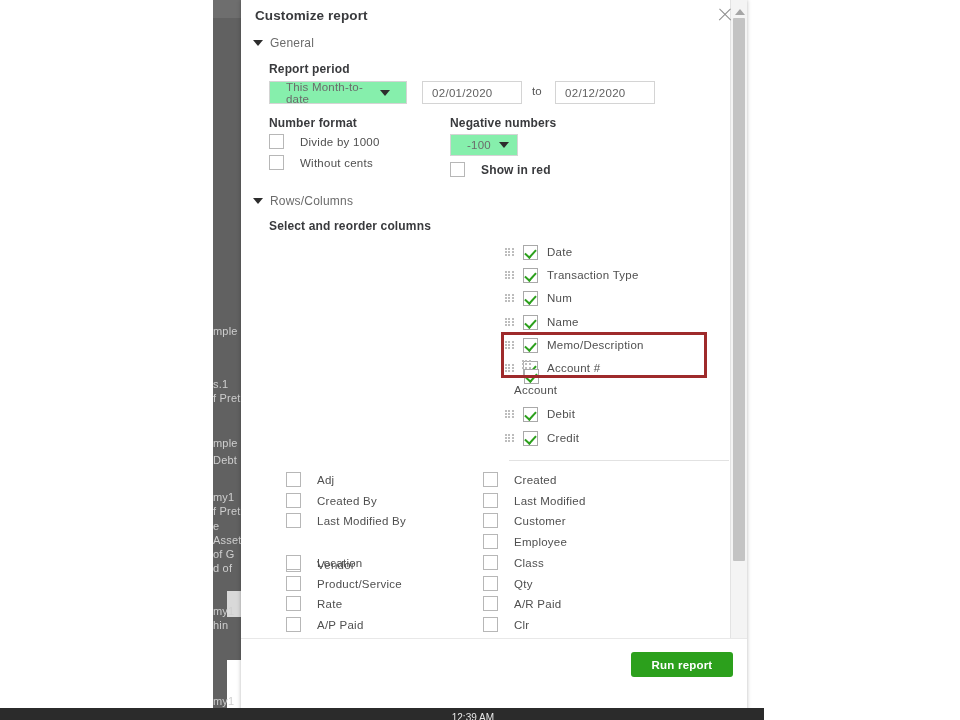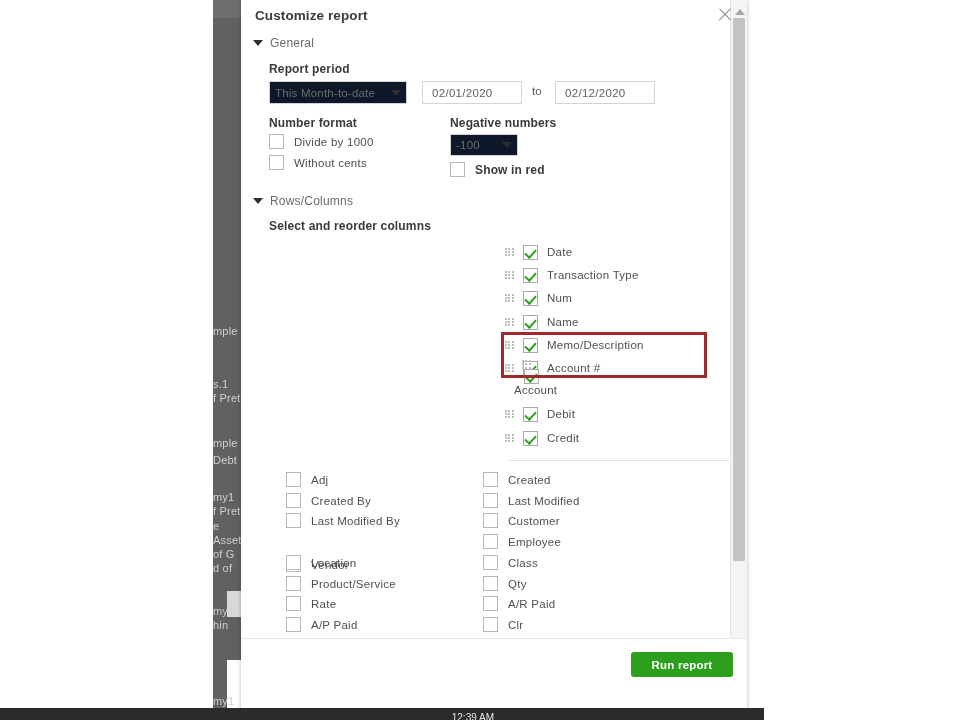--- a/index.html
+++ b/index.html
@@ -172,25 +172,24 @@
     font-weight: bold;
     color: #393a3d;
     letter-spacing: 0.15px;
   }
 
   
   .select-box {
     position: absolute;
     box-sizing: border-box;
     border: 1px solid #d4d4d4;
-    background: #0f172a;
+    background: #86efac;
     display: flex;
     align-items: center;
-    justify-content: space-between;
-    padding: 0 5px;
+    padding: 0 16px;
     font-size: 11.5px;
     color: #6b6b6b;
     letter-spacing: 0.2px;
     cursor: pointer;
   }
   .select-box .caret {
     width: 0; height: 0;
     border-left: 5px solid transparent;
     border-right: 5px solid transparent;
     border-top: 6px solid #2d2d2d;
@@ -236,21 +235,21 @@
     height: 9px;
     border: solid #2ca01c;
     border-width: 0 2.2px 2.2px 0;
     transform: rotate(42deg);
   }
 
   .plain-row {
     position: absolute;
     display: flex;
     align-items: center;
-    gap: 10px;
+    gap: 16px;
     font-size: 11.5px;
     color: #4f4f4f;
     letter-spacing: 0.25px;
   }
 
   
   .reorder-row {
     position: absolute;
     left: 264px;
     display: flex;

